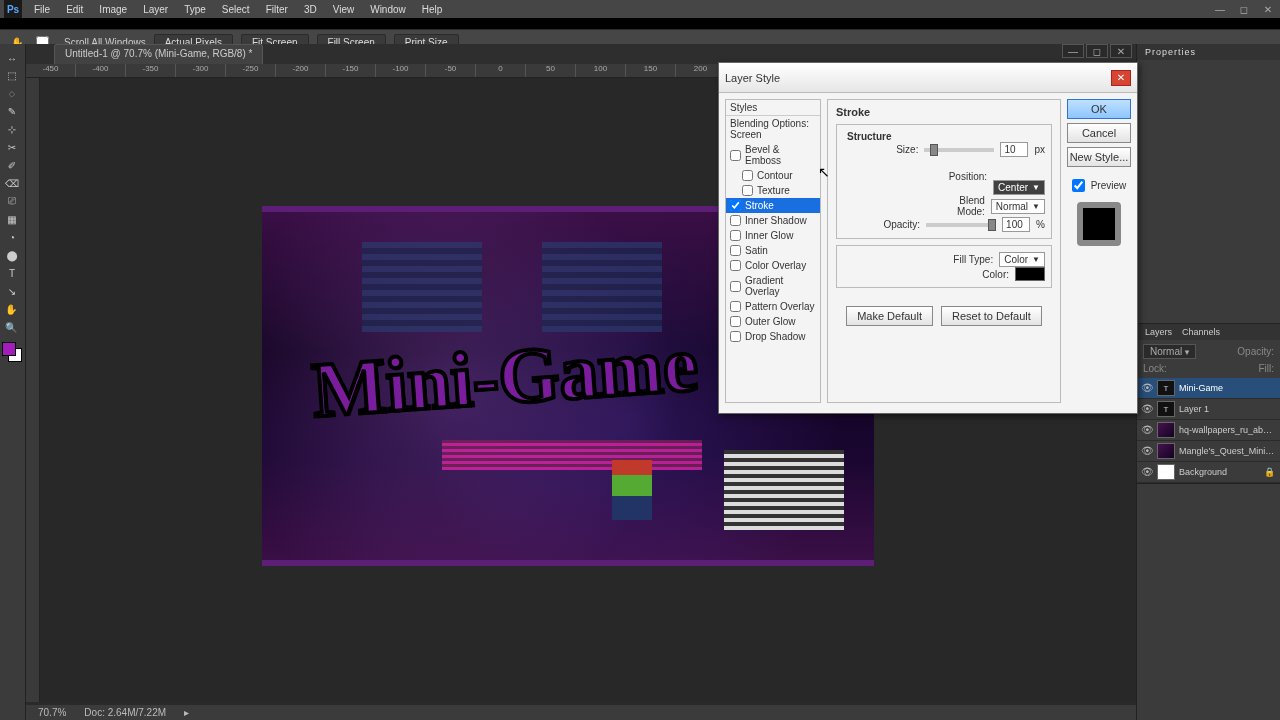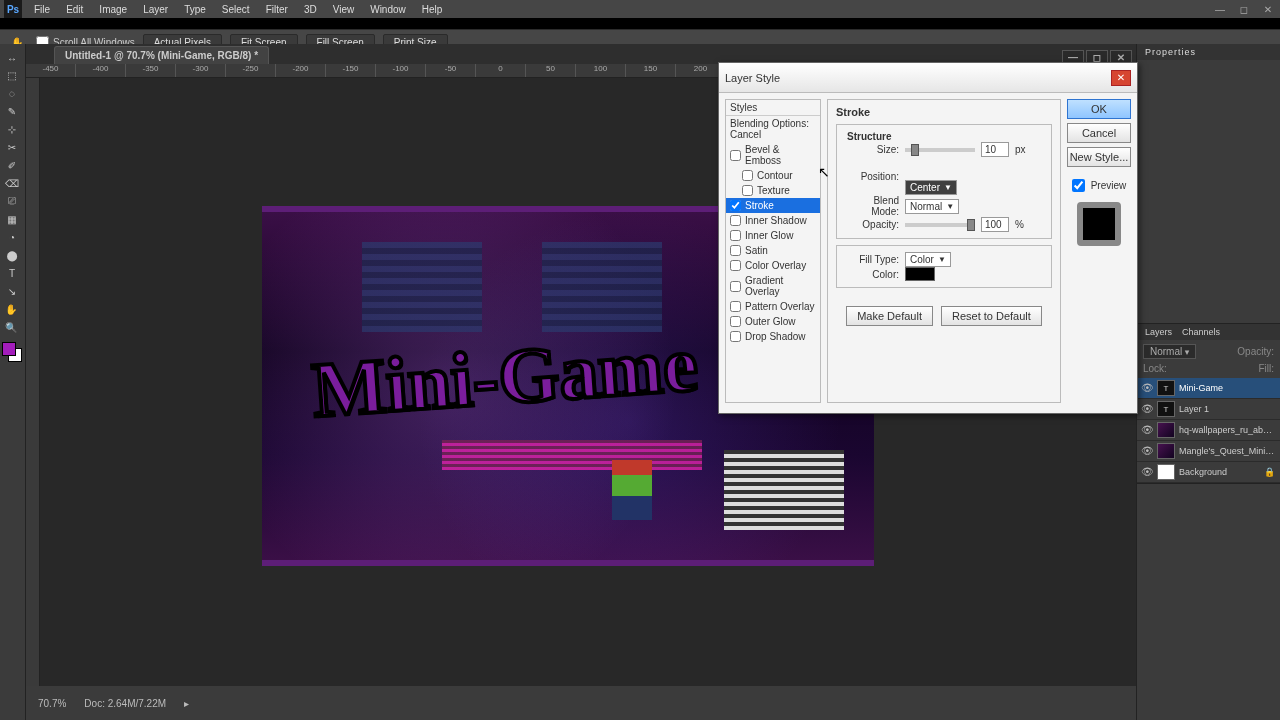--- a/index.html
+++ b/index.html
@@ -6,25 +6,25 @@
 body { background:#000; width:1280px; height:720px; overflow:hidden; position:relative; }
 
 
 .menubar { background:#464646; color:#ddd; height:18px; display:flex; align-items:center; padding-left:4px; gap:0; }
 .ps-logo { width:18px;height:18px;background:#1a1a1a;display:flex;align-items:center;justify-content:center;color:#5aa7ff;font-weight:bold;font-size:10px;margin-right:4px;}
 .menu-item { padding:2px 8px; cursor:default; }
 .win-ctrl { margin-left:auto; display:flex; }
 .win-ctrl span{ width:24px;height:14px;display:flex;align-items:center;justify-content:center;color:#aaa;}
 .optbar { background:#464646; border-top:1px solid #2c2c2c; border-bottom:1px solid #2c2c2c; height:26px; display:flex; align-items:center; padding-left:8px; gap:8px; color:#ccc;}
 .optbar .hand{width:20px;height:20px;color:#ddd;display:flex;align-items:center;justify-content:center;}
-.optbar .chk{display:flex;align-items:center;gap:4px;}
+.optbar .chk{display:flex;align-items:center;gap:15px;}
 .optbar .btn{ background:#3a3a3a;border:1px solid #2a2a2a;padding:2px 10px;border-radius:2px;color:#ddd;}
 
 
-.doc-tab-row{ background:#2e2e2e; height:20px; display:flex; align-items:flex-end; padding-left:28px;font-weight:bold;}
+.doc-tab-row{ background:#2e2e2e; height:20px; display:flex; padding-left:28px;}
 .doc-tab{ background:#424242;color:#ccc;padding:3px 10px;border-top:1px solid #555;border-left:1px solid #555;border-right:1px solid #555; border-radius:3px 3px 0 0;}
 .doc-win-ctl{ margin-left:auto;display:flex;gap:2px;padding-right:4px;}
 .doc-win-ctl span{width:22px;height:14px;background:#2a2a2a;border:1px solid #555;color:#aaa;display:flex;align-items:center;justify-content:center;font-size:10px;}
 
 
 .ruler-h{height:14px;background:#3a3a3a;border-bottom:1px solid #222;display:flex;overflow:hidden;}
 .ruler-h span{ flex:none;width:50px;text-align:center;color:#aaa;font-size:8px;border-right:1px solid #555;}
 .stage-wrap{ position:absolute; left:0; top:44px; right:0; bottom:0; background:#2a2a2a;}
 .toolbox{ position:absolute; left:0; top:0; width:26px; bottom:0; background:#3b3b3b; border-right:1px solid #222; padding-top:4px;}
 .tool{ width:24px;height:18px;display:flex;align-items:center;justify-content:center;color:#ccc;}
@@ -40,21 +40,21 @@
 .art::before{content:"";position:absolute;inset:0;background:
   radial-gradient(circle at 30% 50%,rgba(200,120,255,.25),transparent 50%),
   radial-gradient(circle at 60% 60%,rgba(120,80,255,.2),transparent 50%);}
 .win1,.win2{position:absolute;top:30px;width:120px;height:90px;background:repeating-linear-gradient(0deg,#2b3a6e 0 6px,#1b284e 6px 12px);opacity:.7;}
 .win1{left:100px;} .win2{left:280px;}
 .pixel{position:absolute;bottom:40px;left:350px;width:40px;height:60px;background:linear-gradient(180deg,#c0392b 0 25%,#5a3 25% 60%,#236 60% 100%);image-rendering:pixelated;}
 .stripe1{position:absolute;bottom:90px;left:180px;width:260px;height:30px;background:repeating-linear-gradient(0deg,#d2a 0 3px,#725 3px 6px);opacity:.8;}
 .stripe2{position:absolute;bottom:30px;right:30px;width:120px;height:80px;background:repeating-linear-gradient(0deg,#ddd 0 4px,#333 4px 8px);}
 .title-text{position:absolute;left:50px;top:120px;font-family:"Brush Script MT","Segoe Script",cursive;font-size:78px;font-weight:bold;color:#7a1d9c;-webkit-text-stroke:4px #000;text-shadow:2px 2px 0 #000;transform:rotate(-4deg);}
 
-.statusbar{position:absolute;left:26px;right:144px;bottom:0;height:34px;background:#3b3b3b;color:#bbb;display:flex;align-items:center;gap:18px;padding-left:12px;}
+.statusbar{position:absolute;left:26px;right:144px;bottom:0;height:15px;background:#3b3b3b;color:#bbb;display:flex;align-items:center;gap:18px;padding-left:12px;}
 
 
 .rightcol{ position:absolute; right:0; top:0; width:144px; bottom:0; background:#3b3b3b; border-left:1px solid #222; color:#ccc;}
 .rightcol .pnl{border-bottom:1px solid #222;}
 .rightcol .pnlhead{background:#333;padding:3px 8px;letter-spacing:1px;font-size:9px;color:#ddd;}
 .props{height:280px;}
 .layers-head{display:flex;gap:10px;background:#333;padding:3px 8px;}
 .layers-head span{font-size:9px;}
 .layers-controls{padding:4px 6px;font-size:9px;color:#888;display:flex;flex-direction:column;gap:4px;}
 .layers-controls .row{display:flex;justify-content:space-between;align-items:center;}
@@ -78,21 +78,21 @@
 .dlgbody{ display:flex; padding:6px 6px 10px 6px; gap:6px; min-height:320px;}
 .styles-col{ width:96px; border:1px solid #bbb; background:#f4f4f4;}
 .styles-col .hd{ padding:2px 4px; font-size:10px; border-bottom:1px solid #ccc;}
 .ef{ display:flex; align-items:center; gap:4px; padding:2px 4px; font-size:10px;}
 .ef.ind{ padding-left:16px;}
 .ef input{ width:11px;height:11px;}
 .ef.active{ background:#1a6fe0; color:#fff;}
 .settings-col{ flex:1; border:1px solid #bbb; padding:6px 8px; display:flex; flex-direction:column; gap:6px;}
 .settings-col .sect{font-weight:bold;font-size:11px;}
 .settings-col .sub{font-weight:bold;font-size:10px;margin-left:4px;}
-.frow{ display:flex; align-items:center; gap:6px; font-size:10px;}
+.frow{ display:flex; align-items:center; gap:6px; font-size:10px;justify-content:flex-end;}
 .frow label{ width:56px; text-align:right;}
 .slider{ flex:0 0 70px; height:4px; background:#ccc; position:relative;}
 .slider .h{position:absolute;top:-4px;width:8px;height:12px;background:#888;border:1px solid #555;}
 .numbox{ width:28px;border:1px solid #999;padding:1px 3px;background:#fff;}
 .unit{font-size:10px;}
 .selbox{ border:1px solid #999;background:#fff;padding:1px 4px;display:flex;align-items:center;gap:4px;}
 .selbox.hl{background:#404040;color:#fff;margin-top:23px;}
 .caret{font-size:8px;}
 .swatch{width:30px;height:14px;background:#000;border:1px solid #666;}
 .dlg-btns{ width:64px; display:flex; flex-direction:column; gap:4px; align-items:center;}
@@ -283,21 +283,21 @@
 
 <div class="dialog">
   <div class="titlebar">
     <span class="t">Layer Style</span>
     <span class="closex">✕</span>
   </div>
   <div class="dlgbody">
     <div class="styles-col">
       <div class="hd">Styles</div>
       <div class="ef">
-          <span>Blending Options: Cancel</span>
+          <span>Blending Options: Screen</span>
         </div>
       <div id="effects">
           <div class="ef">
             <input type="checkbox" style="">
             <span>Bevel &amp; Emboss</span>
           </div>
           <div class="ef ind">
             <input type="checkbox" style="">
             <span>Contour</span>
           </div>

